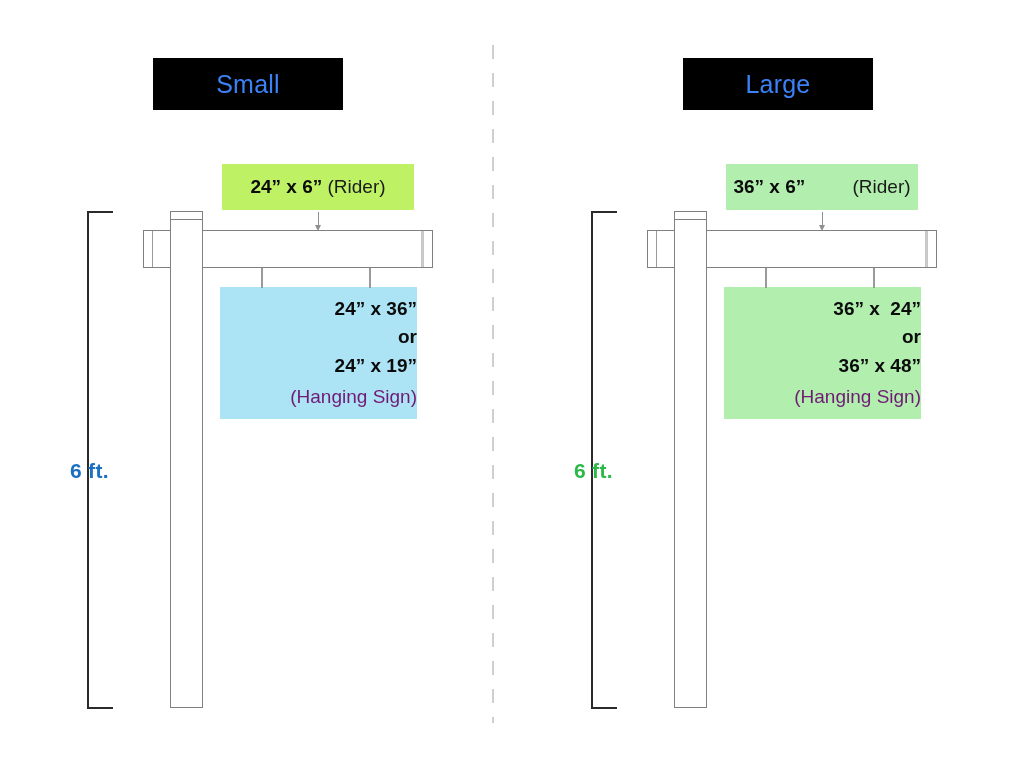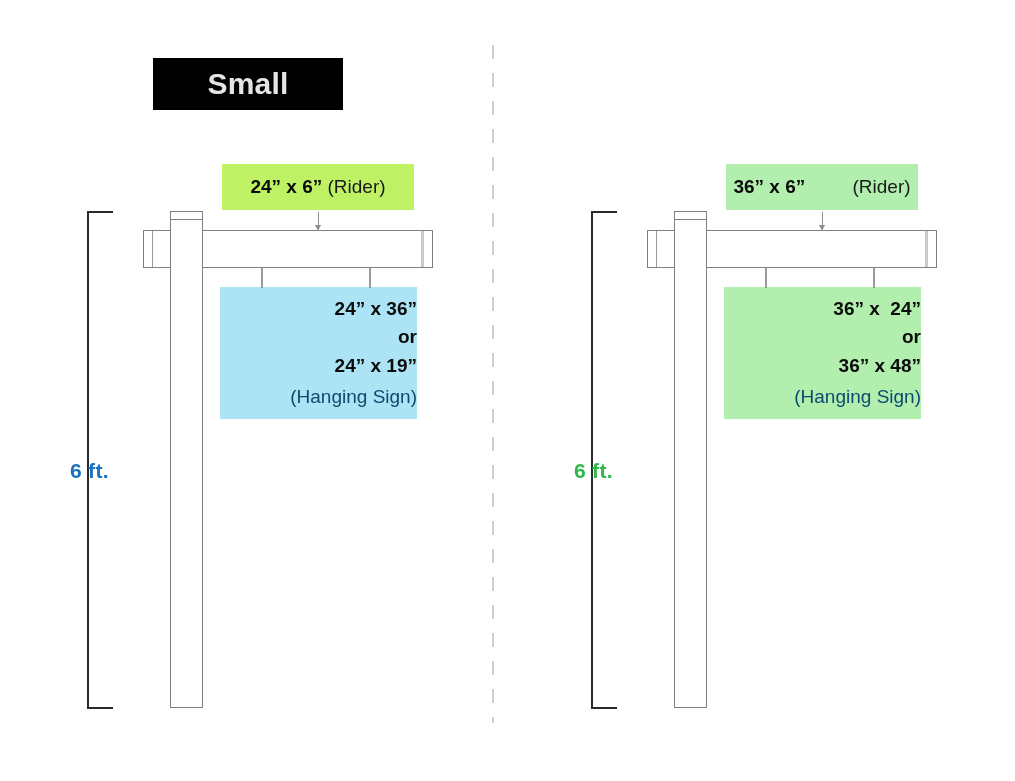--- a/index.html
+++ b/index.html
@@ -29,23 +29,23 @@
   .title-bar {
     position: absolute;
     top: 58px;
     width: 190px; height: 52px;
     background: #000000;
     display: flex; align-items: center; justify-content: center;
   }
   .panel.small .title-bar { left: 153px; }
   .panel.large .title-bar { left: 175px; }
   .title-text {
-    color: #e5e5e5;
-    font-size: 30px;
-    font-weight: bold;
+    color: #3b82f6;
+    font-size: 25px;
+    font-weight: normal;
     letter-spacing: .2px;
   }
 
   
   .rider-box {
     position: absolute;
     top: 164px;
     width: 192px; height: 46px;
     display: flex; align-items: center; justify-content: center;
     white-space: pre;
@@ -116,21 +116,21 @@
     align-items: flex-end; justify-content: center;
     white-space: pre;
   }
   .panel.small .sign-box { left: 220px; background: #ADE4F5; }
   .panel.large .sign-box { left: 724px - 508px; background: #B2EFAF; }
   .panel.large .sign-box { left: 216px; }
   .sign-line {
     font-size: 19px; font-weight: bold; color: #0b0b0b; line-height: 1.48;
   }
   .sign-note {
-    font-size: 19px; font-weight: normal; color: #0c4a6e; line-height: 1.48; margin-top: 3px;
+    font-size: 19px; font-weight: normal; color: #701a75; line-height: 1.48; margin-top: 3px;
   }
 
   
   .bracket { position: absolute; top: 211px; width: 26px; height: 498px; }
   .panel.small .bracket { left: 87px; }
   .panel.large .bracket { left: 83px; }
   .bracket .stem {
     position: absolute; left: 0; top: 0; width: 2px; height: 100%; background: #2b2b2b;
   }
   .bracket .tick-top,
@@ -193,20 +193,23 @@
       <span class="tick-bottom"></span>
     </div>
 
     <div class="measure-label">6 ft.</div>
   </div>
 
   <div class="divider"></div>
 
   <div class="panel large">
 
+    <div class="title-bar">
+      <span class="title-text">Large</span>
+    </div>
 
     <div class="rider-box">
       <span class="rider-dim">36” x 6”</span><span class="rider-note"> (Rider)</span>
     </div>
 
     <div class="rider-arrow">
       <span class="shaft"></span>
       <span class="head"></span>
     </div>
 

